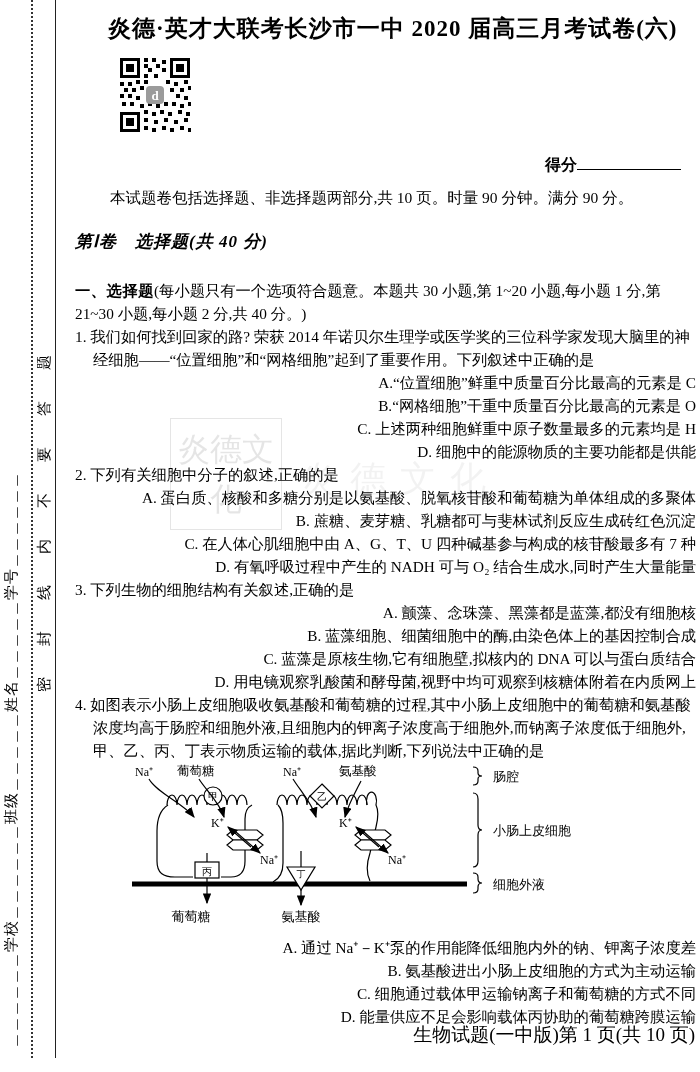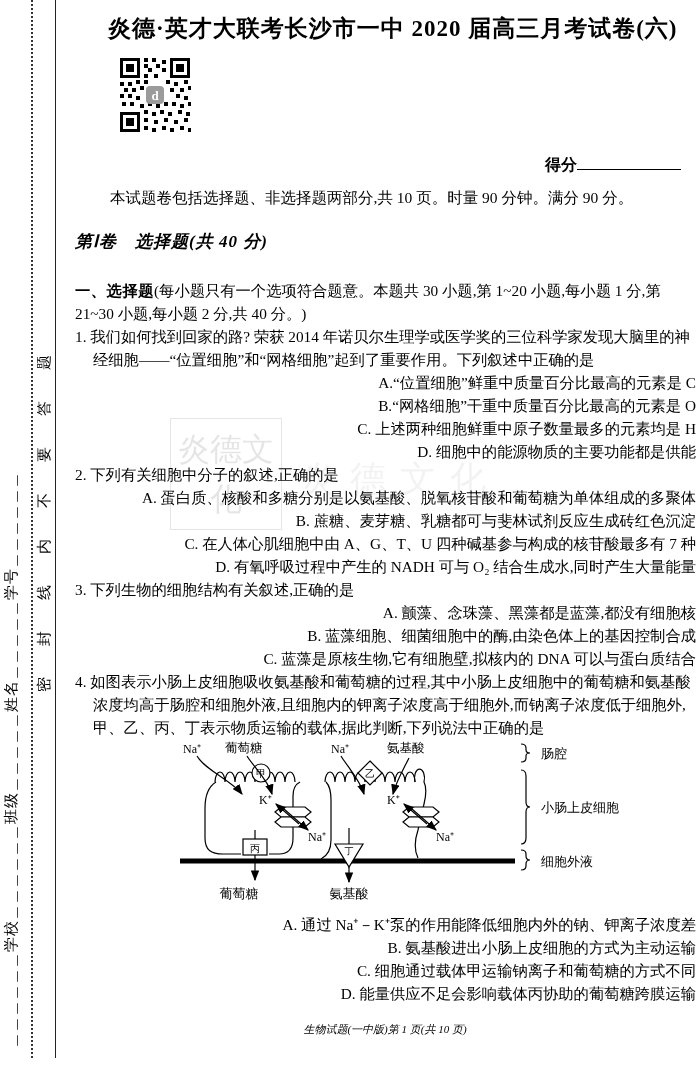--- a/index.html
+++ b/index.html
@@ -24,23 +24,23 @@
   .score-row{position:absolute;left:545px;top:152px;font-size:16px;font-weight:bold;}
   .score-underline{display:inline-block;width:104px;border-bottom:1.5px solid #000;height:17px;}
   .notice{position:absolute;left:110px;top:188px;width:570px;font-size:15.5px;}
   .section-title{position:absolute;left:75px;top:230px;width:620px;text-align:left;
     font-size:17px;font-weight:bold;letter-spacing:1px;font-style:italic;}
   
   .body{position:absolute;left:75px;top:279px;width:621px;font-size:15.3px;line-height:23px;}
   .intro b{letter-spacing:.5px;}
   .stem{padding-left:18px;text-indent:-18px;}
   .opt{padding-left:18px;text-align:right;}
-  .diagram-wrap{margin:1px 0 1px 100px;height:172px;}
+  .diagram-wrap{margin:1px 0 1px 52px;height:172px;}
   svg text{font-family:"Liberation Serif",serif;}
-  .footer{position:absolute;left:75px;top:1022px;width:620px;text-align:center;font-size:11px;font-style:italic;}
+  .footer{position:absolute;left:75px;top:1022px;width:620px;text-align:right;font-size:19px;}
   
   .wm-box{position:absolute;left:170px;top:418px;width:112px;height:112px;
     border:1px solid rgba(0,0,0,.10);color:rgba(0,0,0,.10);
     display:flex;align-items:center;justify-content:center;flex-wrap:wrap;
     font-size:32px;line-height:50px;text-align:center;padding:4px;box-sizing:border-box;}
   .wm-2{position:absolute;left:300px;top:455px;color:rgba(0,0,0,.05);
     font-size:36px;letter-spacing:14px;}
 </style>
 </head>
 <body>
@@ -107,20 +107,21 @@
       <div class="opt">B. 蔗糖、麦芽糖、乳糖都可与斐林试剂反应生成砖红色沉淀</div>
       <div class="opt">C. 在人体心肌细胞中由 A、G、T、U 四种碱基参与构成的核苷酸最多有 7 种</div>
       <div class="opt">D. 有氧呼吸过程中产生的 NADH 可与 O₂ 结合生成水,同时产生大量能量</div>
     </div>
 
     <div>
       <div class="stem"><span>3.</span> <span>下列生物的细胞结构有关叙述,正确的是</span></div>
       <div class="opt">A. 颤藻、念珠藻、黑藻都是蓝藻,都没有细胞核</div>
       <div class="opt">B. 蓝藻细胞、细菌细胞中的酶,由染色体上的基因控制合成</div>
       <div class="opt">C. 蓝藻是原核生物,它有细胞壁,拟核内的 DNA 可以与蛋白质结合</div>
+      <div class="opt">D. 用电镜观察乳酸菌和酵母菌,视野中均可观察到核糖体附着在内质网上</div>
     </div>
 
     <div>
       <div class="stem"><span>4.</span> <span>如图表示小肠上皮细胞吸收氨基酸和葡萄糖的过程,其中小肠上皮细胞中的葡萄糖和氨基酸浓度均高于肠腔和细胞外液,且细胞内的钾离子浓度高于细胞外,而钠离子浓度低于细胞外,甲、乙、丙、丁表示物质运输的载体,据此判断,下列说法中正确的是</span></div>
 
       <div class="diagram-wrap">
         <svg width="462" height="172" viewBox="0 0 462 172">
           <defs>
             <marker id="ah" markerWidth="9" markerHeight="7" refX="8" refY="3.5" orient="auto">
               <path d="M0,0 L9,3.5 L0,7 Z" fill="#000"></path>

